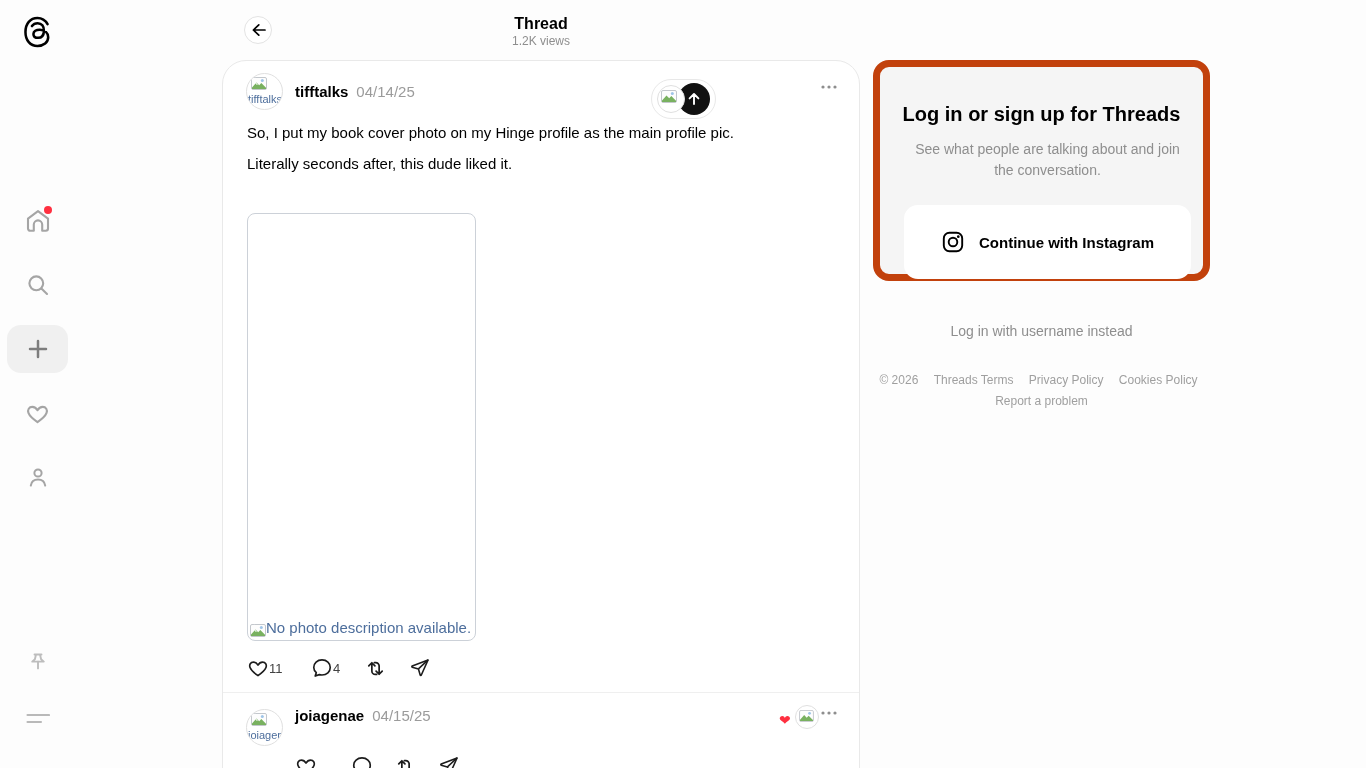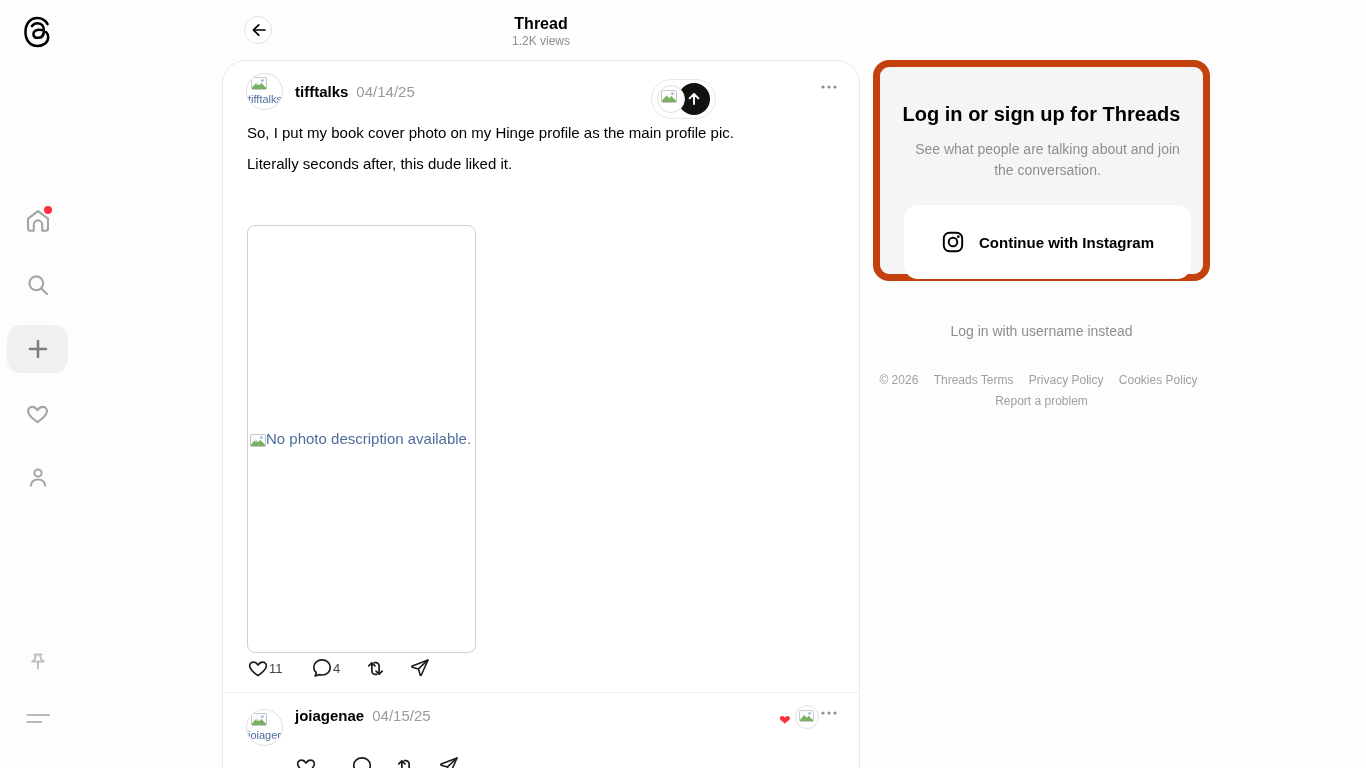--- a/index.html
+++ b/index.html
@@ -53,22 +53,22 @@
   .upcircle { width:32px; height:32px; margin-left:-7px; background:#111; border-radius:50%;
     display:flex; align-items:center; justify-content:center; }
 
   .dots { position:absolute; cursor:pointer; padding:4px; }
   .dots-post  { left:594px; top:20px; }
   .dots-reply { left:594px; top:646px; }
 
   .post-text { position:absolute; left:24px; top:62px; width:580px; font-size:15px; }
   .post-text p { line-height:20px; margin-bottom:11px; }
 
-  .img-box { position:absolute; left:24px; top:164px; width:229px; height:428px;
-    border:1px solid #ccd1d8; border-radius:8px; padding:3px 2px; display:flex; align-items:center;
+  .img-box { position:absolute; left:24px; top:152px; width:229px; height:428px;
+    border:1px solid #ccd1d8; border-radius:8px; padding:3px 2px; display:flex; align-items:flex-end;
     cursor:pointer; overflow:hidden; }
   .img-box .bimg { flex:0 0 auto; margin-top:3px; }
   .img-alt { font-size:15px; color:#4d6e9c; line-height:18px; }
 
   .action { position:absolute; top:596px; display:flex; align-items:center; cursor:pointer; }
   .a-like    { left:24px; }
   .a-comment { left:88px; }
   .a-repost  { left:141px; }
   .a-share   { left:186px; }
   .cnt { font-size:13px; color:#424242; }

